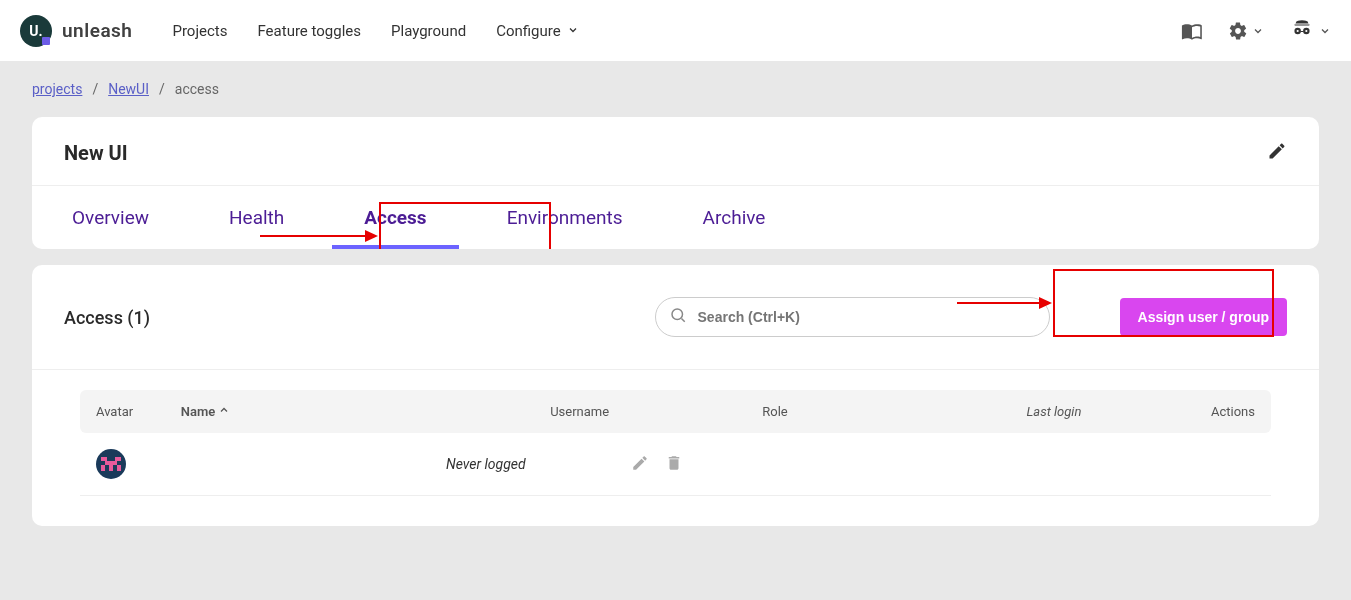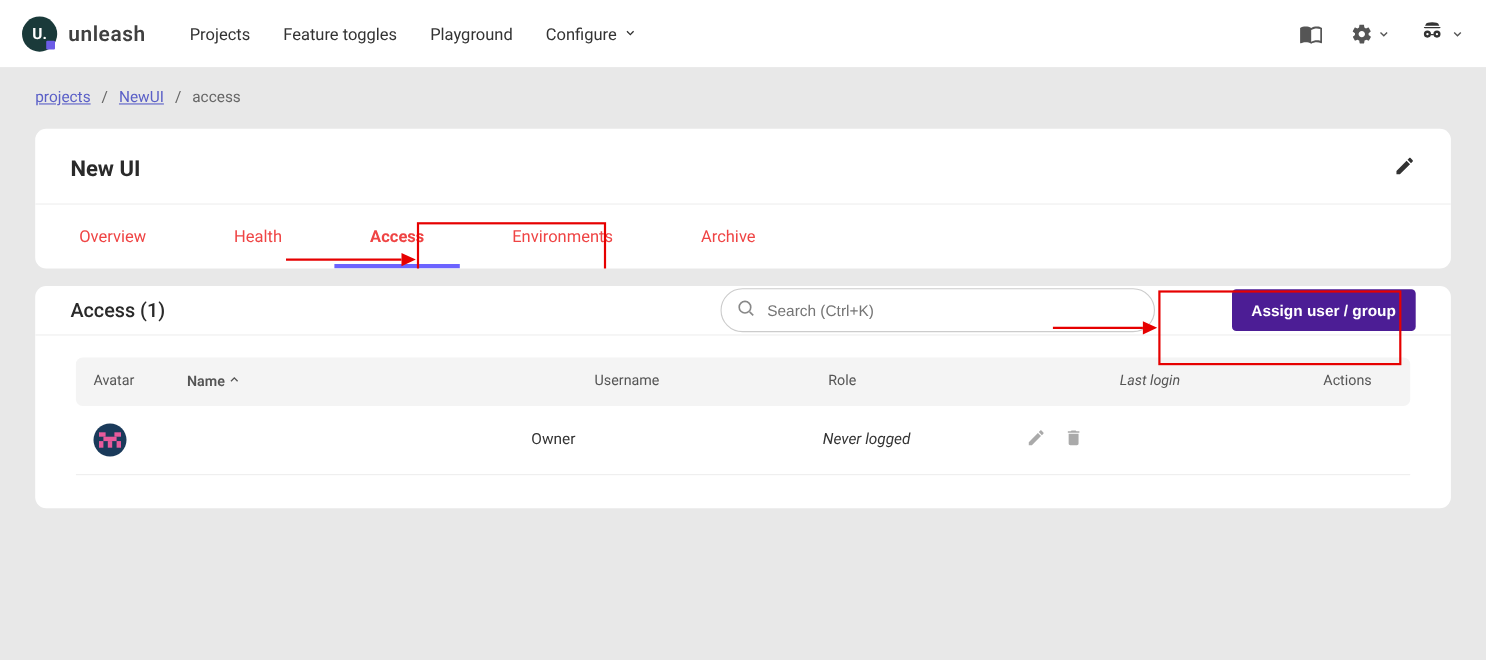--- a/index.html
+++ b/index.html
@@ -115,23 +115,23 @@
   cursor: pointer;
   color: #333;
 }
 .tabs {
   display: flex;
   border-top: 1px solid #eee;
   position: relative;
 }
 .tab {
   padding: 20px 40px;
-  font-size: 15px;
-  cursor: pointer;
-  color: #ef4444;
+  font-size: 19px;
+  cursor: pointer;
+  color: #4c1d95;
   position: relative;
 }
 .tab.active {
   font-weight: 700;
 }
 .tab.active::after {
   content: "";
   position: absolute;
   bottom: 0;
   left: 8px;
@@ -144,62 +144,63 @@
   border: 2px solid #e60000;
   pointer-events: none;
 }
 .annot-arrow {
   position: absolute;
   pointer-events: none;
 }
 .access-header {
   display: flex;
   align-items: center;
-  padding: 2px 32px;
+  padding: 32px 32px;
   gap: 20px;
   position: relative;
 }
 .access-title {
   font-size: 18px;
   font-weight: 500;
   color: #2a2a2a;
 }
 .search-wrap {
   margin-left: auto;
   position: relative;
 }
 .search-input {
   width: 395px;
   height: 40px;
   border: 1px solid #ccc;
   border-radius: 20px;
   padding: 0 18px 0 42px;
   font-size: 14px;
   outline: none;
+  font-weight: bold;
 }
 .search-icon {
   position: absolute;
   left: 14px;
   top: 50%;
   transform: translateY(-50%);
   color: #888;
 }
 .assign-btn {
-  background: #4c1d95;
+  background: #d946ef;
   color: #fff;
   border: none;
   border-radius: 4px;
   padding: 11px 18px;
   font-size: 14px;
   font-weight: 600;
   cursor: pointer;
   margin-left: 50px;
 }
 .table-wrap {
-  padding: 20px 37px 30px;
+  padding: 20px 48px 30px;
   border-top: 1px solid #eee;
 }
 .table-head {
   background: #f4f4f4;
   border-radius: 6px;
   display: flex;
   padding: 14px 16px;
   font-size: 13px;
   color: #555;
 }
@@ -361,21 +362,20 @@
         <div class="col-lastlogin">Last login</div>
         <div class="col-actions">Actions</div>
       </div>
       <div class="table-row">
         <div class="col-avatar">
           <div class="avatar-img">
             <div class="avatar-pixel"></div>
           </div>
         </div>
         <div class="col-name"></div>
-        <div class="col-role">Owner</div>
         <div class="col-lastlogin">Never logged</div>
         <div class="col-actions">
           <span class="action-icon">
             <svg width="18" height="18" viewBox="0 0 24 24" fill="currentColor">
                 <path d="M3 17.25V21h3.75L17.81 9.94l-3.75-3.75L3 17.25zM20.71 7.04c.39-.39.39-1.02 0-1.41l-2.34-2.34c-.39-.39-1.02-.39-1.41 0l-1.83 1.83 3.75 3.75 1.83-1.83z"></path>
               </svg>
           </span>
           <span class="action-icon">
             <svg width="18" height="18" viewBox="0 0 24 24" fill="currentColor">
                 <path d="M6 19c0 1.1.9 2 2 2h8c1.1 0 2-.9 2-2V7H6v12zM19 4h-3.5l-1-1h-5l-1 1H5v2h14V4z"></path>

